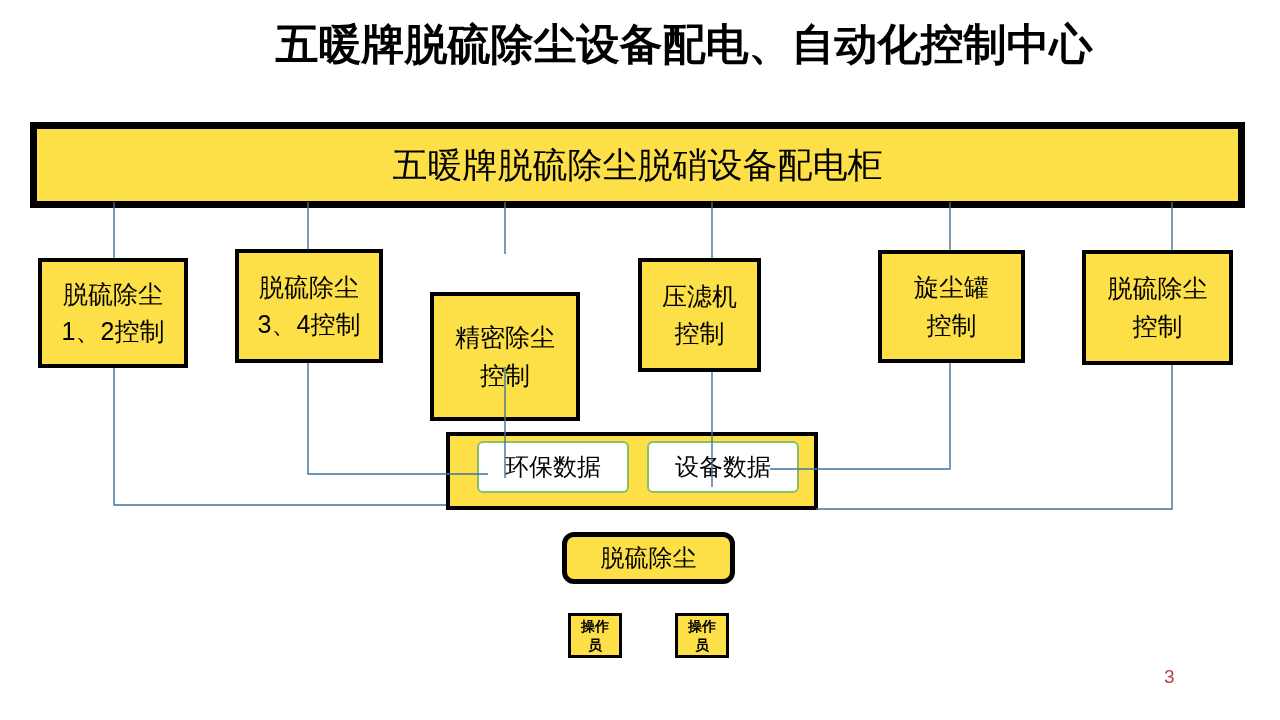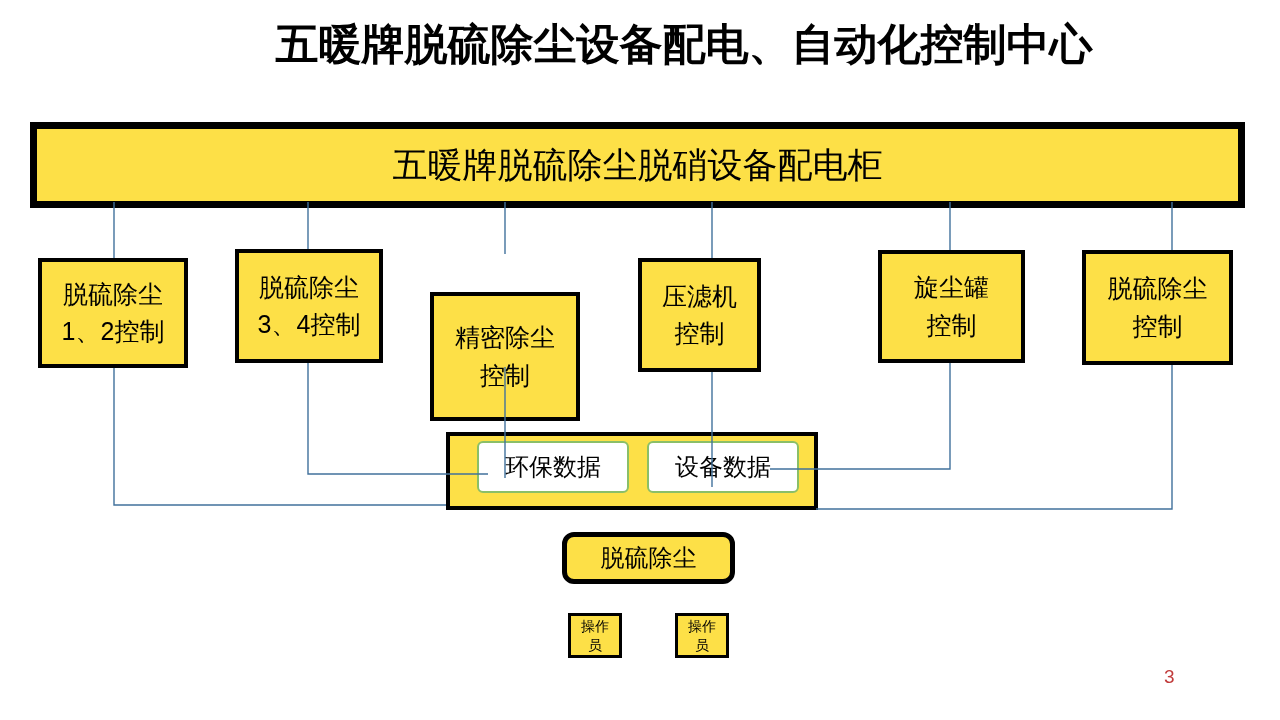--- a/index.html
+++ b/index.html
@@ -32,21 +32,21 @@
     display:flex; align-items:center; justify-content:center; font-size:24px;
   }
   #green-env { left:27px; }
   #green-dev { left:197px; }
   #platform {
     left:562px; top:532px; width:173px; height:52px;
     border-width:5px; border-radius:12px; font-size:24px; z-index:1;
   }
   .op {
     width:54px; height:45px; border-width:3px;
-    font-size:14px; font-weight:normal; line-height:1.3; z-index:1;
+    font-size:14px; font-weight:bold; line-height:1.3; z-index:1;
   }
   #op1 { left:568px; top:613px; }
   #op2 { left:675px; top:613px; }
   #page-num {
     left:1164px; top:666px; font-size:19px; color:var(--page_red,#C13B3B);
   }
   #connectors {
     position:absolute; left:0; top:0; width:1280px; height:720px;
     z-index:5; pointer-events:none;
   }

